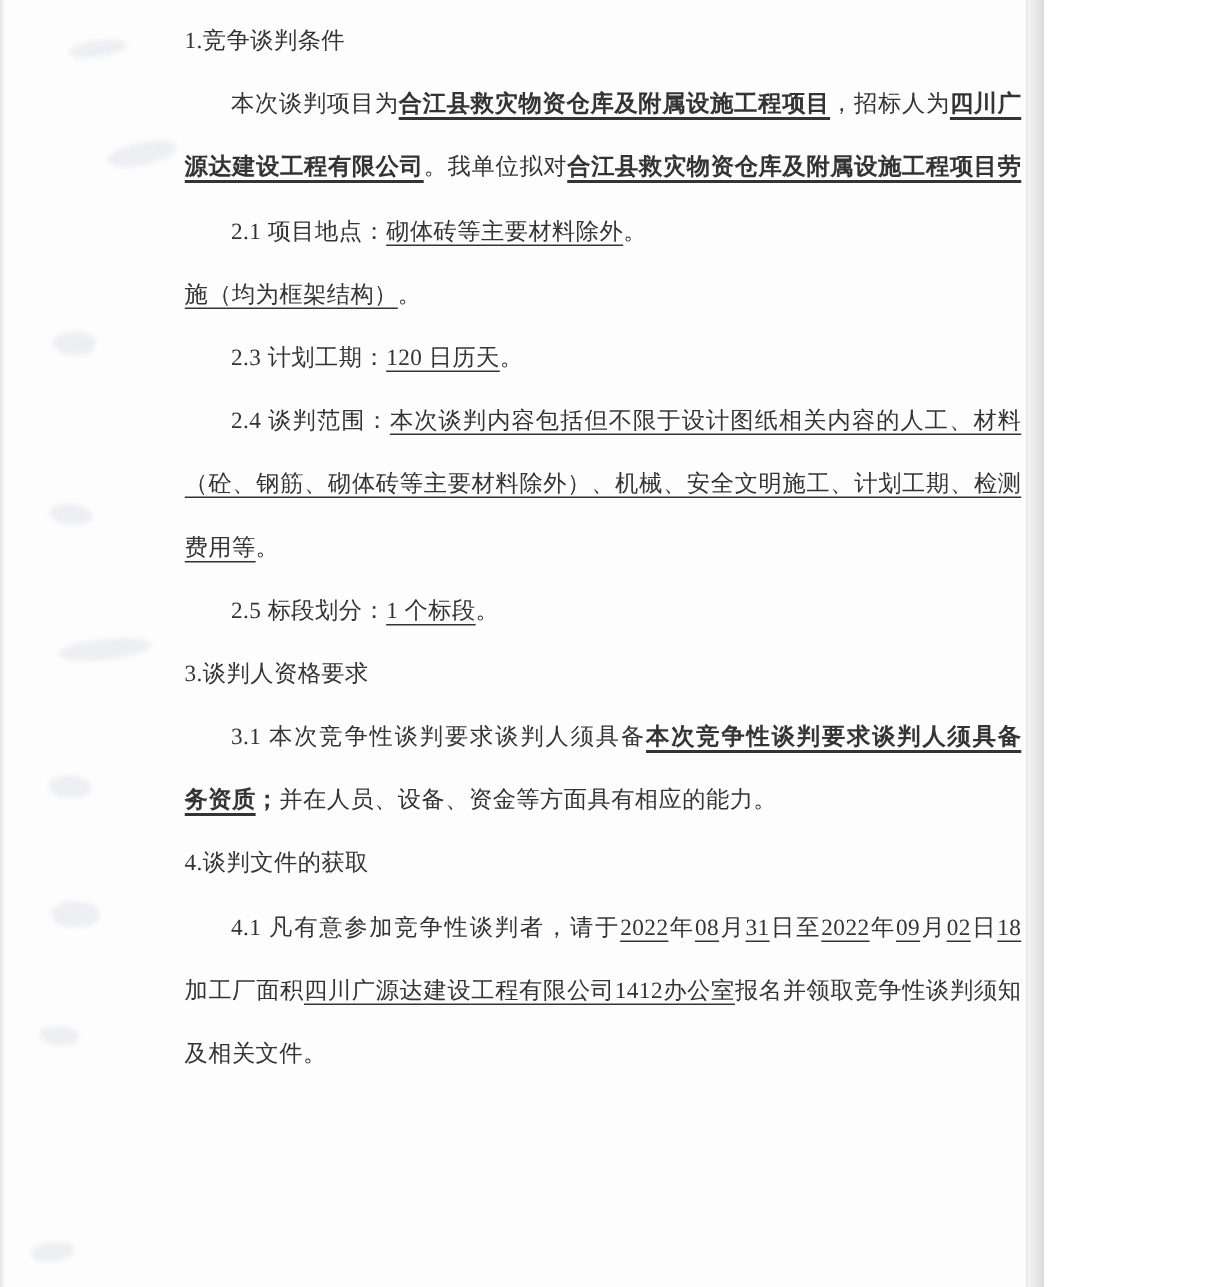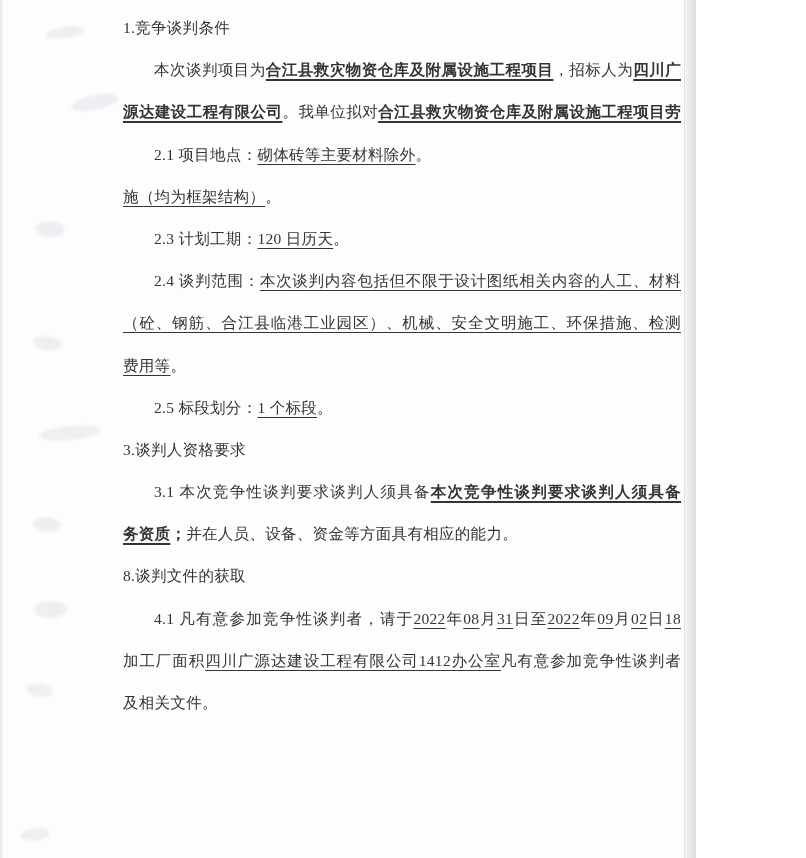--- a/index.html
+++ b/index.html
@@ -64,29 +64,29 @@
   <div class="edge-left"></div>
   <div class="edge-right"></div>
   <div class="content">
       <div class="line"><span class="">1.竞争谈判条件</span></div>
       <div class="line justify indent"><span class="">本次谈判项目为</span><span class="seg-b seg-u">合江县救灾物资仓库及附属设施工程项目</span><span class="">，招标人为</span><span class="seg-b seg-u">四川广</span></div>
       <div class="line justify"><span class="seg-b seg-u">源达建设工程有限公司</span><span class="">。我单位拟对</span><span class="seg-b seg-u">合江县救灾物资仓库及附属设施工程项目劳</span></div>
       <div class="line indent"><span class="">2.1 项目地点：</span><span class="seg-u">砌体砖等主要材料除外</span><span class="">。</span></div>
       <div class="line"><span class="seg-u">施（均为框架结构）</span><span class="">。</span></div>
       <div class="line indent"><span class="">2.3 计划工期：</span><span class="seg-u">120 日历天</span><span class="">。</span></div>
       <div class="line justify indent"><span class="">2.4 谈判范围：</span><span class="seg-u">本次谈判内容包括但不限于设计图纸相关内容的人工、材料</span></div>
-      <div class="line justify"><span class="seg-u">（砼、钢筋、合江县临港工业园区）、机械、安全文明施工、环保措施、检测</span></div>
+      <div class="line justify"><span class="seg-u">（砼、钢筋、砌体砖等主要材料除外）、机械、安全文明施工、计划工期、检测</span></div>
       <div class="line"><span class="seg-u">费用等</span><span class="">。</span></div>
       <div class="line indent"><span class="">2.5 标段划分：</span><span class="seg-u">1 个标段</span><span class="">。</span></div>
       <div class="line"><span class="">3.谈判人资格要求</span></div>
       <div class="line justify indent"><span class="">3.1 本次竞争性谈判要求谈判人须具备</span><span class="seg-b seg-u">本次竞争性谈判要求谈判人须具备</span></div>
       <div class="line"><span class="seg-b seg-u">务资质</span><span class="seg-b ">；</span><span class="">并在人员、设备、资金等方面具有相应的能力。</span></div>
-      <div class="line"><span class="">8.谈判文件的获取</span></div>
+      <div class="line"><span class="">4.谈判文件的获取</span></div>
       <div class="line justify indent"><span class="">4.1 凡有意参加竞争性谈判者，请于</span><span class="seg-u">2022</span><span class="">年</span><span class="seg-u">08</span><span class="">月</span><span class="seg-u">31</span><span class="">日至</span><span class="seg-u">2022</span><span class="">年</span><span class="seg-u">09</span><span class="">月</span><span class="seg-u">02</span><span class="">日</span><span class="seg-u">18</span></div>
-      <div class="line justify"><span class="">加工厂面积</span><span class="seg-u">四川广源达建设工程有限公司1412办公室</span><span class="">凡有意参加竞争性谈判者</span></div>
+      <div class="line justify"><span class="">加工厂面积</span><span class="seg-u">四川广源达建设工程有限公司1412办公室</span><span class="">报名并领取竞争性谈判须知</span></div>
       <div class="line"><span class="">及相关文件。</span></div>
     </div>
 <div class="smudge" style="left: 46px; top: 27px; width: 38px; height: 11px; transform: rotate(-8deg);"></div>
     <div class="smudge" style="left: 72px; top: 95px; width: 46px; height: 15px; transform: rotate(-12deg);"></div>
     <div class="smudge" style="left: 36px; top: 221px; width: 28px; height: 16px; transform: rotate(2deg);"></div>
     <div class="smudge" style="left: 34px; top: 336px; width: 27px; height: 14px; transform: rotate(6deg);"></div>
     <div class="smudge" style="left: 40px; top: 426px; width: 60px; height: 14px; transform: rotate(-6deg);"></div>
     <div class="smudge" style="left: 33px; top: 517px; width: 27px; height: 15px; transform: rotate(2deg);"></div>
     <div class="smudge" style="left: 35px; top: 601px; width: 31px; height: 17px; transform: rotate(0deg);"></div>
     <div class="smudge" style="left: 27px; top: 684px; width: 26px; height: 13px; transform: rotate(5deg);"></div>

